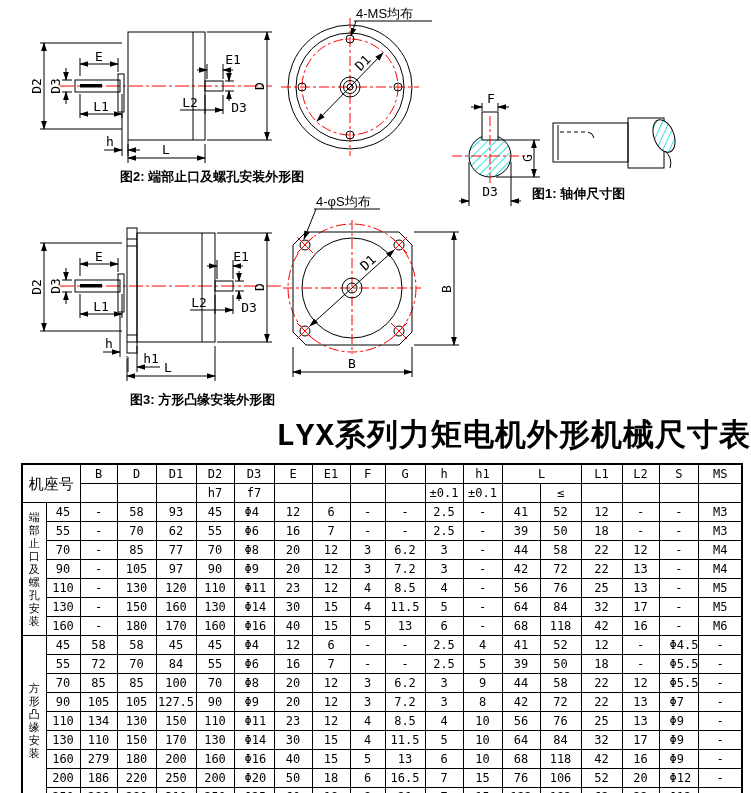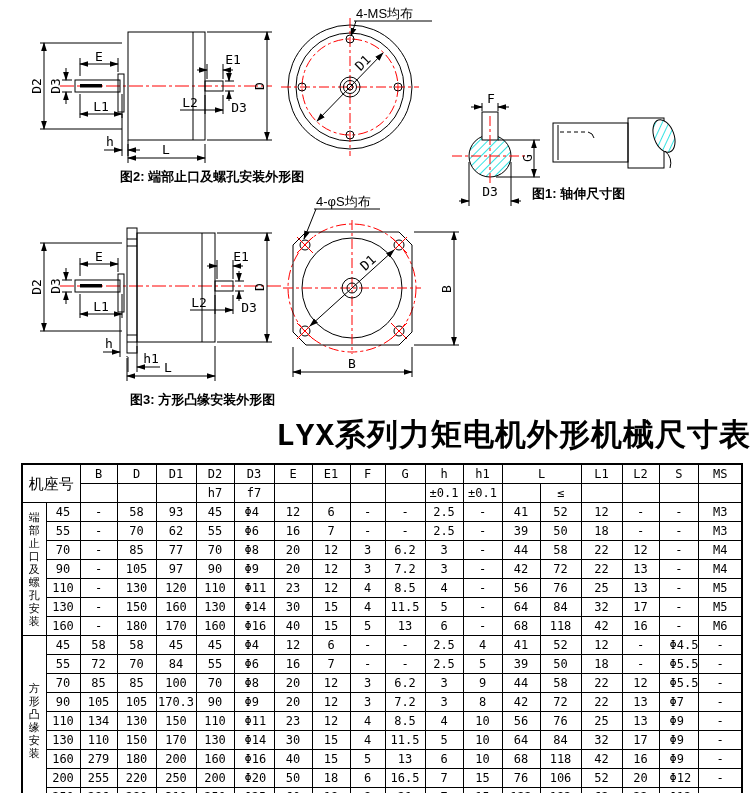--- a/index.html
+++ b/index.html
@@ -557,21 +557,21 @@
             <td>58</td>
             <td>22</td>
             <td>12</td>
             <td class="phi">Φ5.5</td>
             <td>-</td>
           </tr>
           <tr>
             <td>90</td>
             <td>105</td>
             <td>105</td>
-            <td>170.3</td>
+            <td>127.5</td>
             <td>90</td>
             <td class="phi">Φ9</td>
             <td>20</td>
             <td>12</td>
             <td>3</td>
             <td>7.2</td>
             <td>3</td>
             <td>8</td>
             <td>42</td>
             <td>72</td>
@@ -635,21 +635,21 @@
             <td>10</td>
             <td>68</td>
             <td>118</td>
             <td>42</td>
             <td>16</td>
             <td class="phi">Φ9</td>
             <td>-</td>
           </tr>
           <tr>
             <td>200</td>
-            <td>255</td>
+            <td>186</td>
             <td>220</td>
             <td>250</td>
             <td>200</td>
             <td class="phi">Φ20</td>
             <td>50</td>
             <td>18</td>
             <td>6</td>
             <td>16.5</td>
             <td>7</td>
             <td>15</td>

